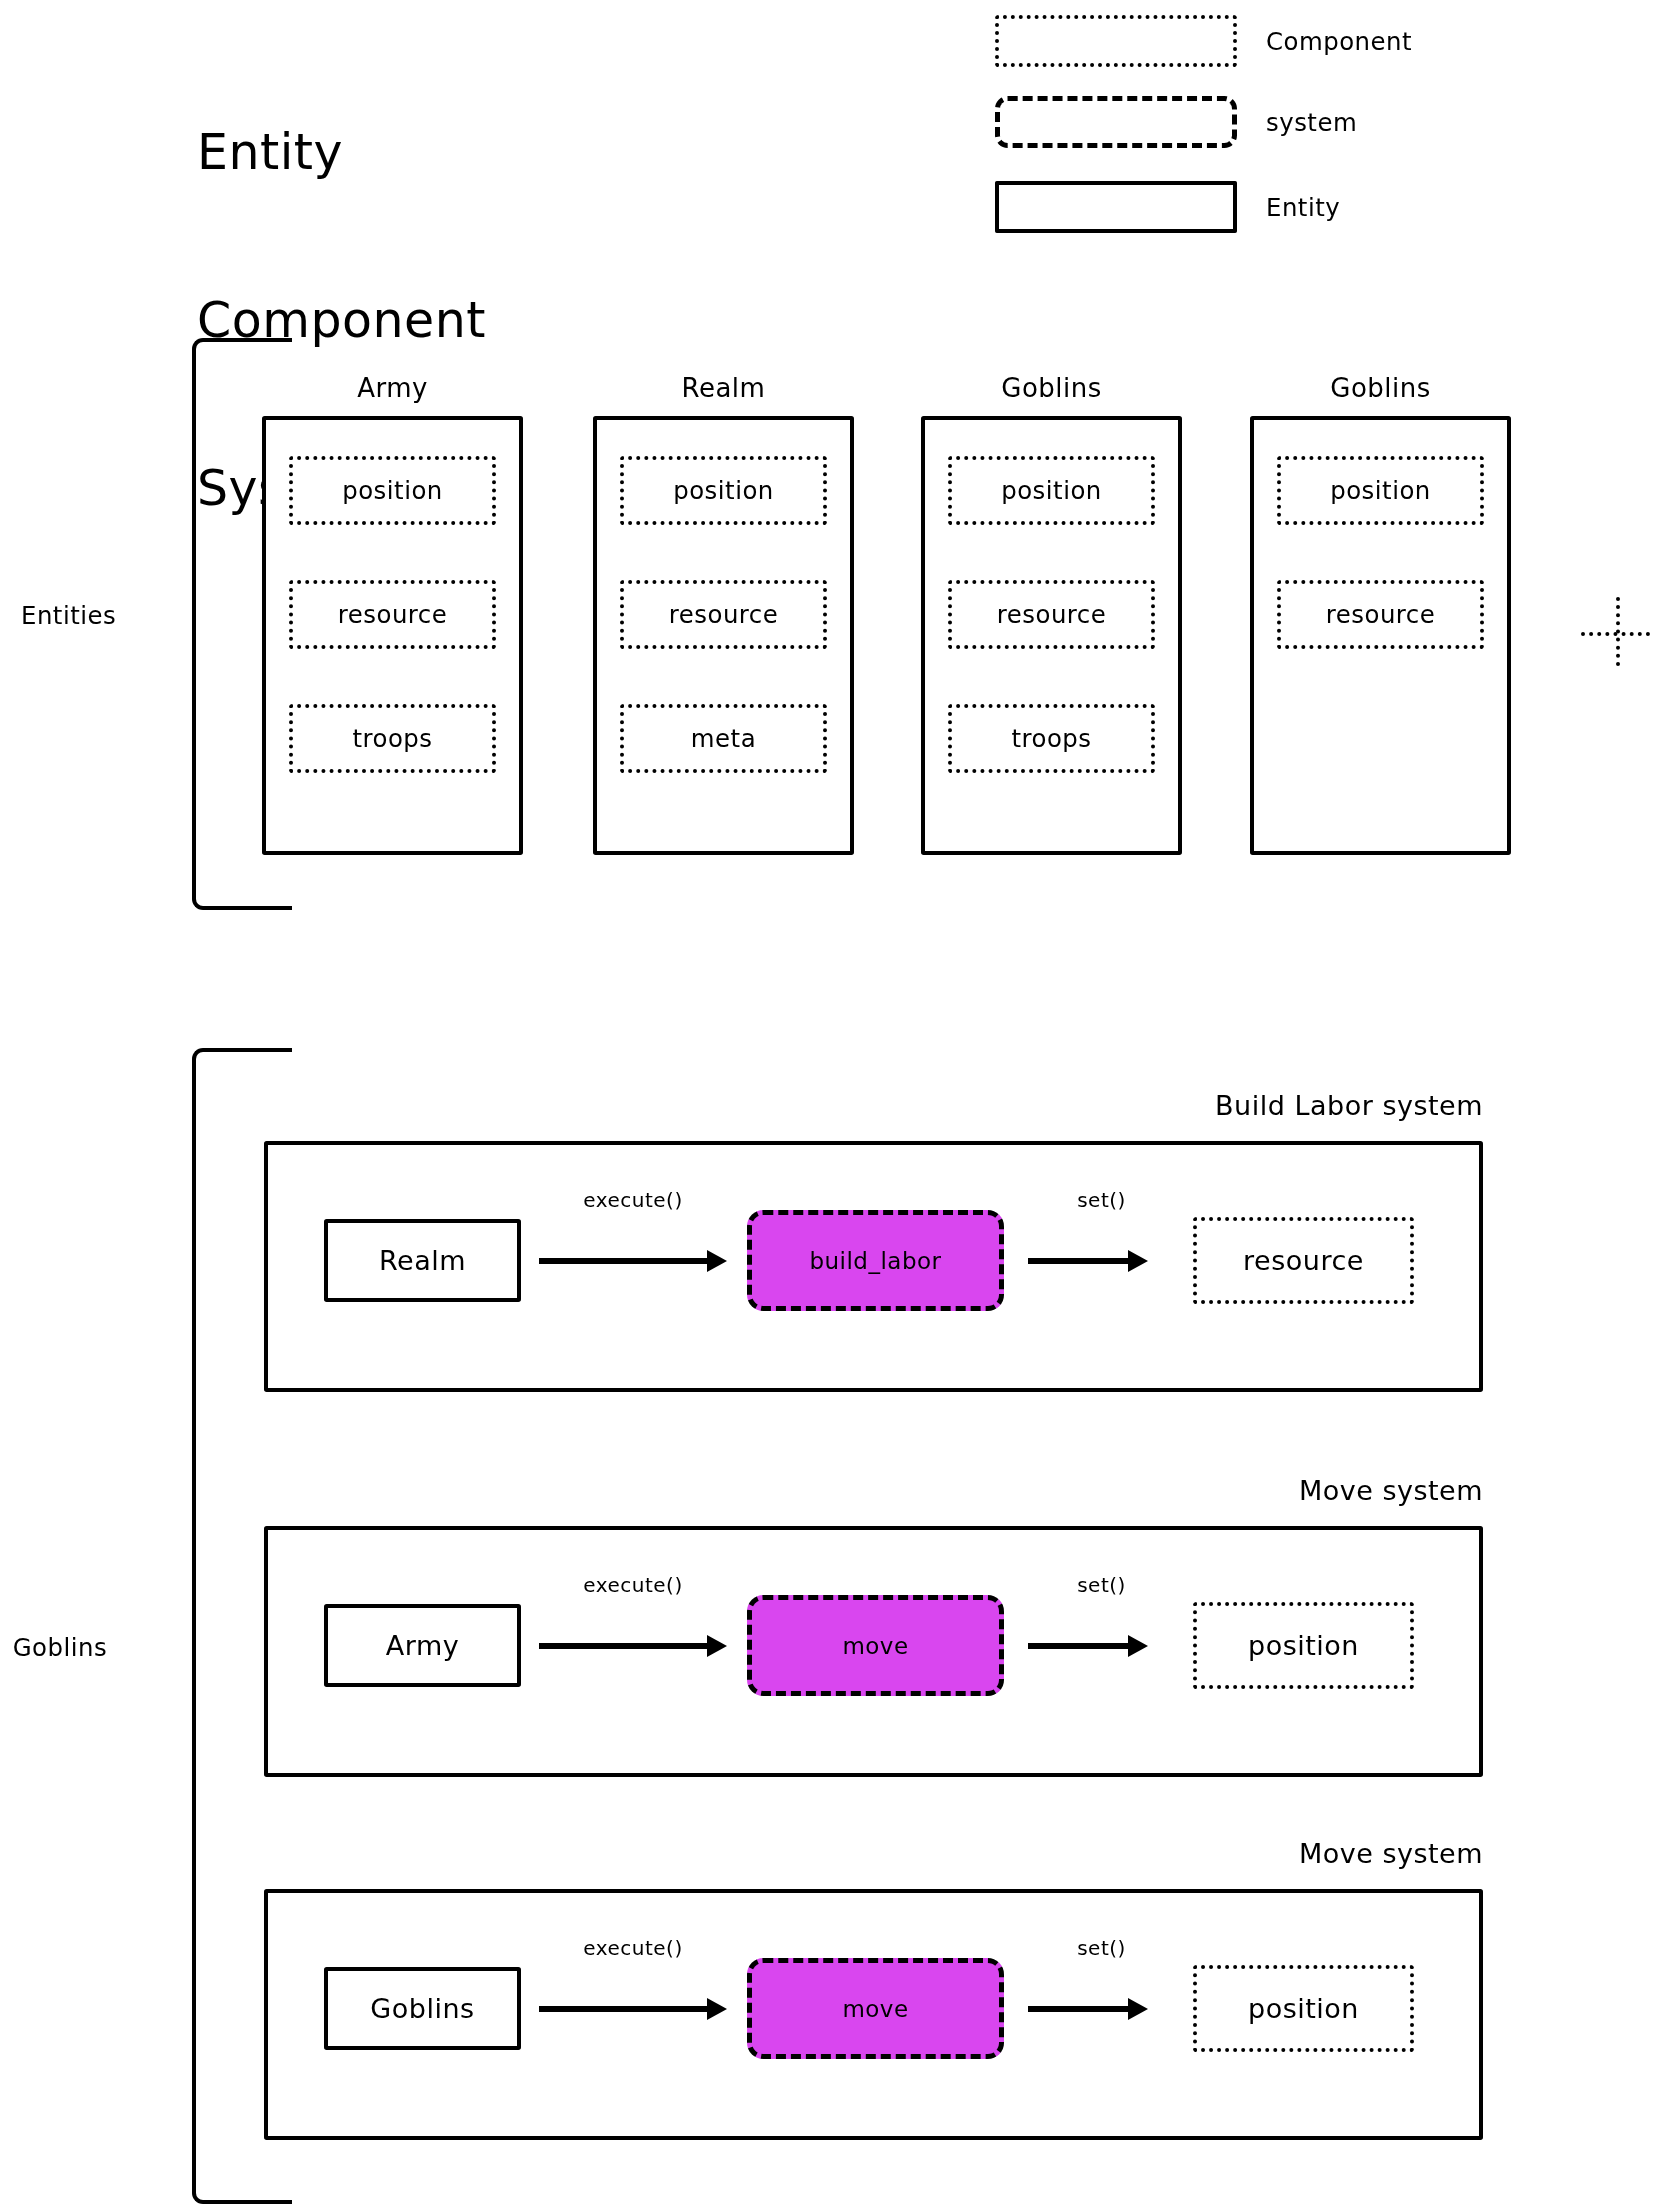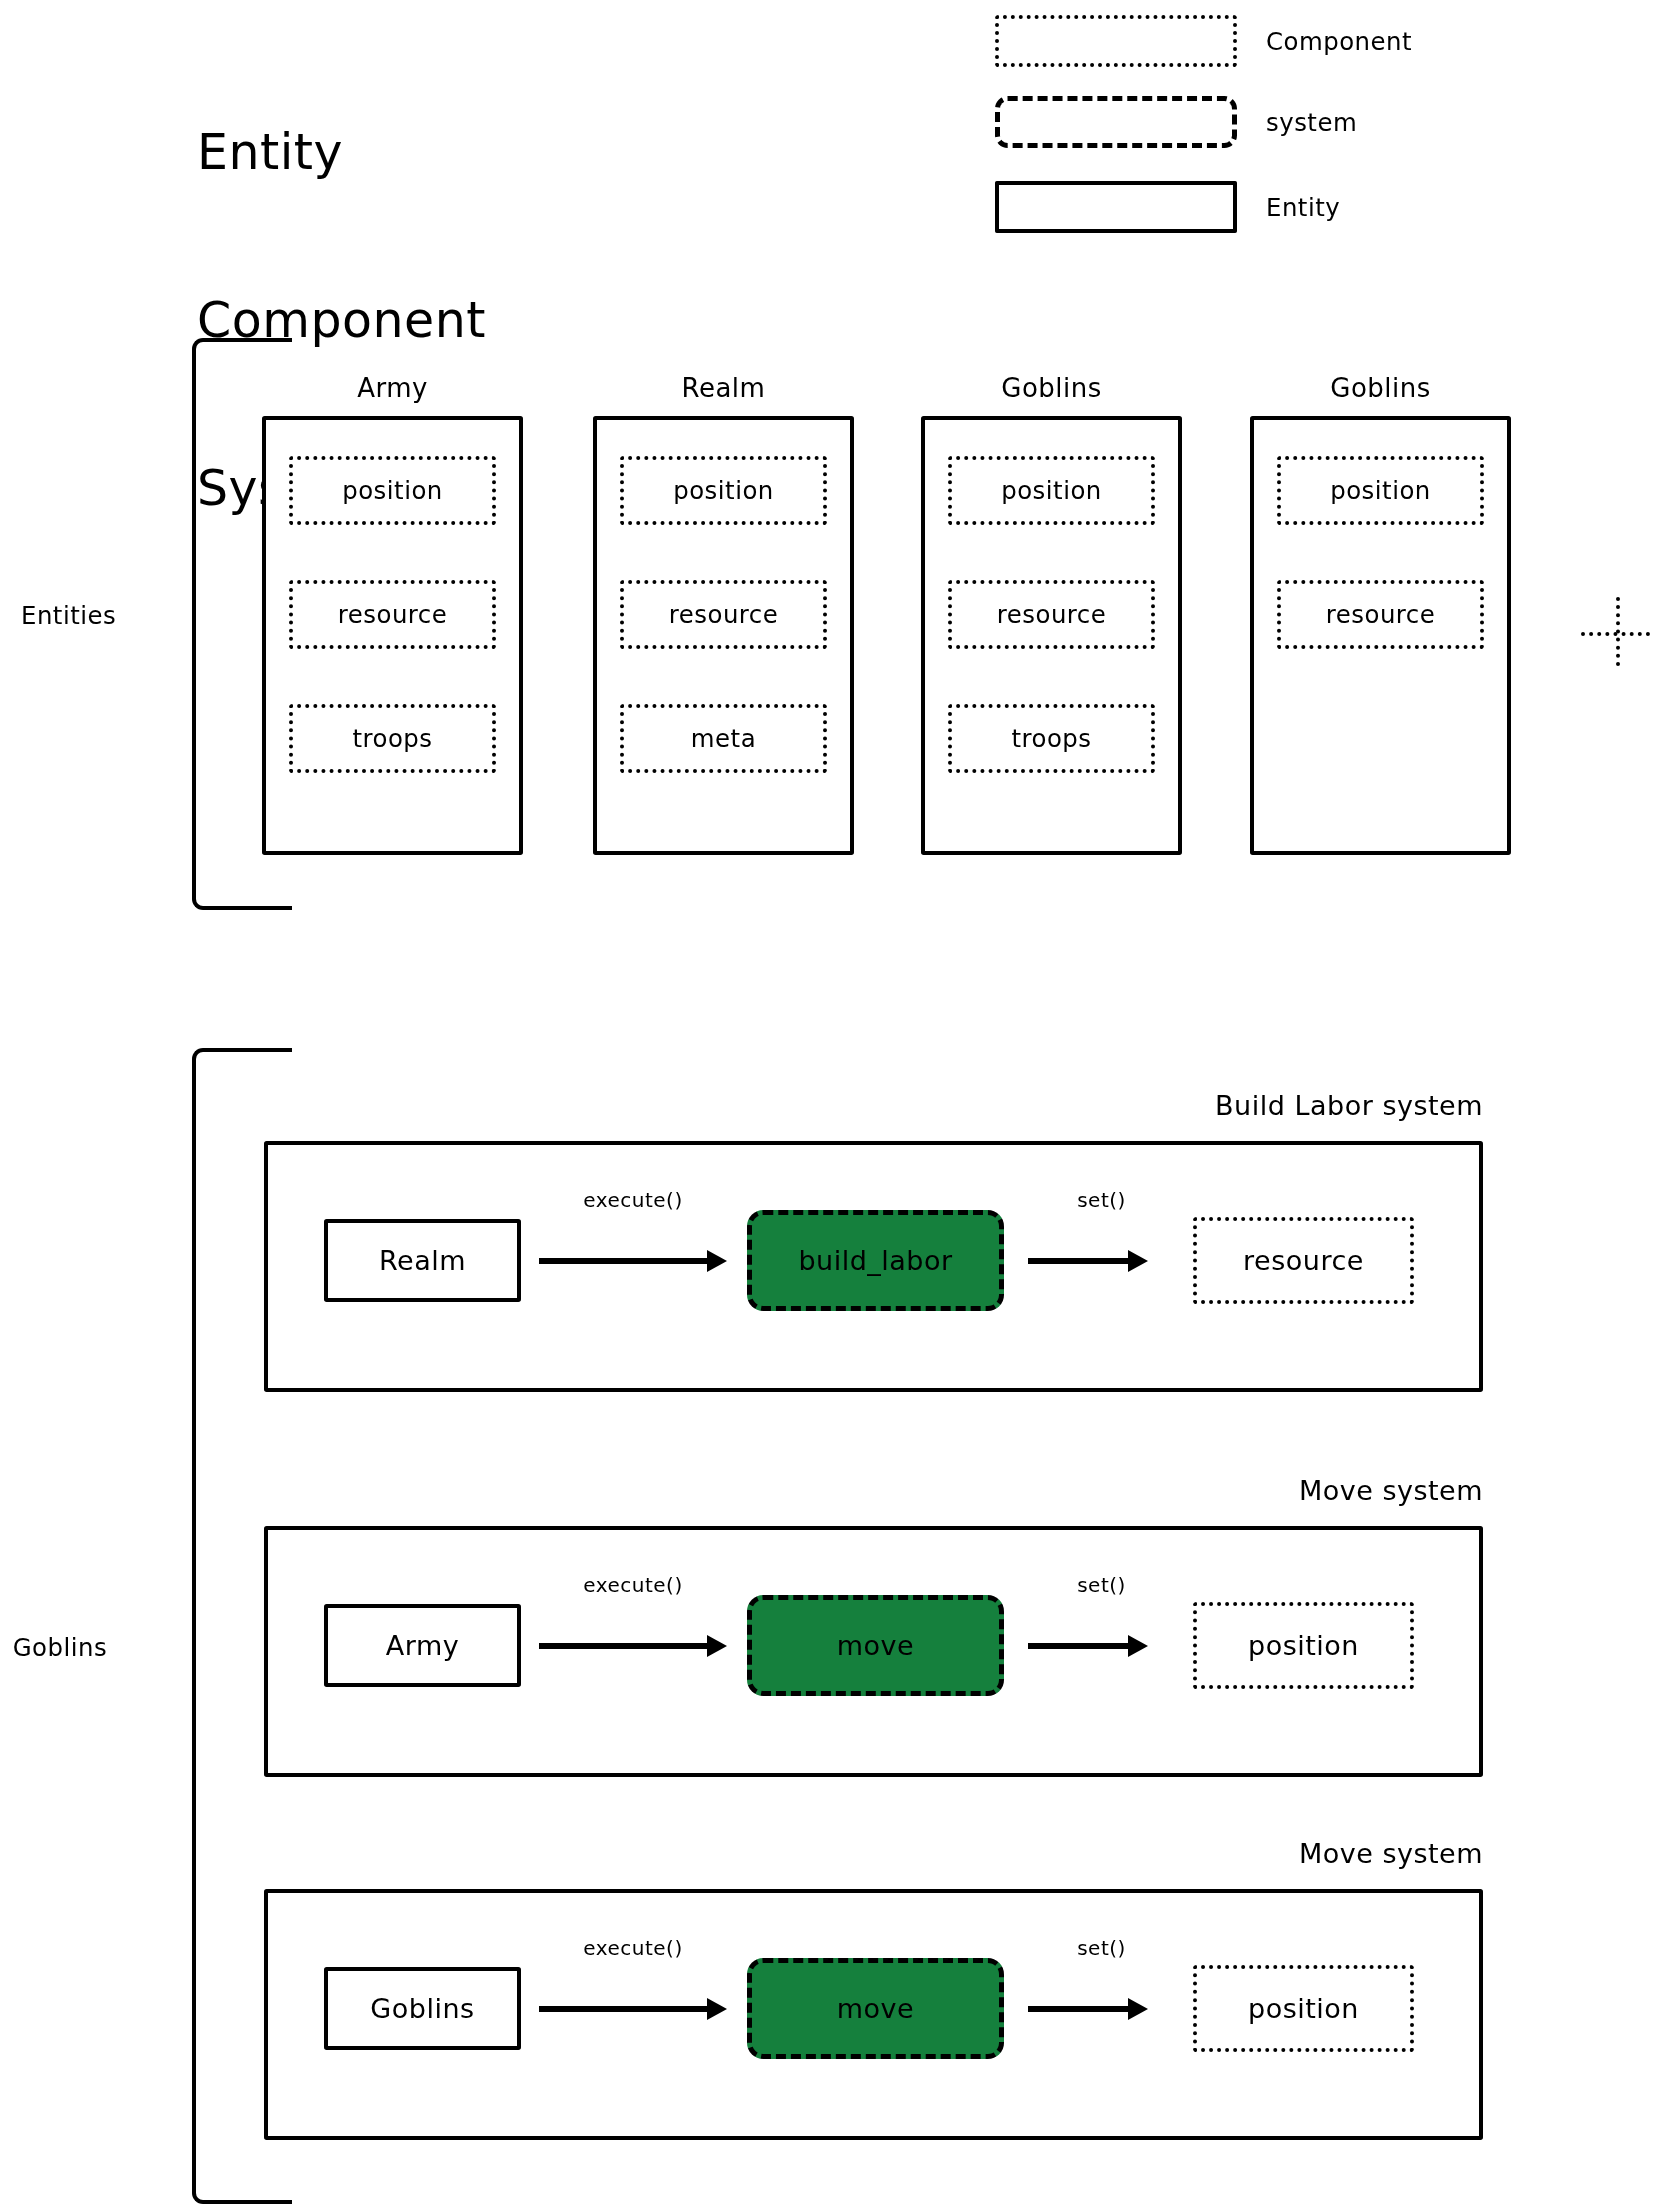--- a/index.html
+++ b/index.html
@@ -167,22 +167,22 @@
     white-space: nowrap;
   }
   .sys-system {
     position: absolute;
     box-sizing: border-box;
     border: 5.4px dashed #000;
     border-radius: 16.3px;
     display: flex;
     align-items: center;
     justify-content: center;
-    font-size: 27px;
-    background: #15803d;
+    font-size: 23px;
+    background: #d946ef;
     white-space: nowrap;
   }
   .sys-component {
     position: absolute;
     box-sizing: border-box;
     border: 4.5px dotted #000;
     border-radius: 3.6px;
     display: flex;
     align-items: center;
     justify-content: center;

